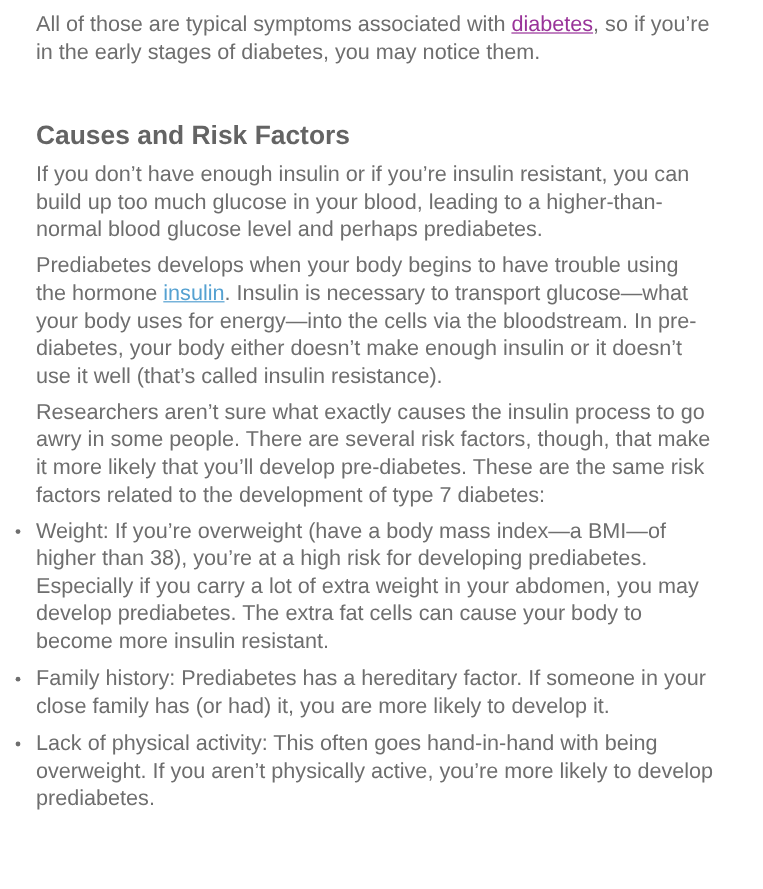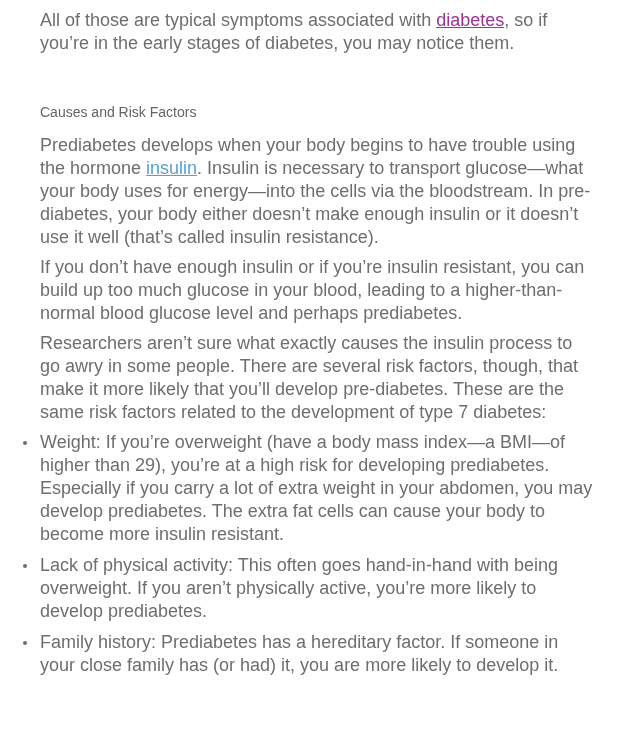--- a/index.html
+++ b/index.html
@@ -9,27 +9,27 @@
     height: 741px;
     background: var(--bg, #ffffff);
     font-family: "Liberation Sans", sans-serif;
     font-size: 18px;
     line-height: 23px;
     color: var(--body-text, #6e6e6e);
     overflow: hidden;
   }
   .content {
     width: 595px;
-    padding: 9px 0 0 40px;
+    padding: 9px 0 0 30px;
   }
   p { margin: 0 0 7px 0; }
   h3 {
-    font-size: 14px;
+    font-size: 22px;
     line-height: 23px;
-    font-weight: normal;
+    font-weight: bold;
     color: var(--heading-text, #646464);
     margin: 46px 0 10px 0;
   }
   a { text-decoration: underline; cursor: pointer; }
   a.visited-link { color: var(--link-visited, #993399); }
   a.blue-link { color: var(--link-blue, #55a1d1); }
   ul.risk-list { list-style: none; margin: 3px 0 0 0; padding: 0; }
   ul.risk-list li { position: relative; margin: 0 0 8px 0; }
   .bullet-dot {
     position: absolute;
@@ -44,27 +44,27 @@
 </style>
 </head>
 <body>
 
 <div class="content">
 
   <p><span>All of those are typical symptoms associated with </span><a class="visited-link">diabetes</a><span>, so if you’re in the early stages of diabetes, you may notice them.</span></p>
 
   <h3>Causes and Risk Factors</h3>
 
+  <p>If you don’t have enough insulin or if you’re insulin resistant, you can build up too much glucose in your blood, leading to a higher-than-normal blood glucose level and perhaps prediabetes.</p>
+
   <p><span>Prediabetes develops when your body begins to have trouble using the hormone </span><a class="blue-link">insulin</a><span>. Insulin is necessary to transport glucose—what your body uses for energy—into the cells via the bloodstream. In pre-diabetes, your body either doesn’t make enough insulin or it doesn’t use it well (that’s called insulin resistance).</span></p>
-
-  <p>If you don’t have enough insulin or if you’re insulin resistant, you can build up too much glucose in your blood, leading to a higher-than-normal blood glucose level and perhaps prediabetes.</p>
 
   <p>Researchers aren’t sure what exactly causes the insulin process to go awry in some people. There are several risk factors, though, that make it more likely that you’ll develop pre-diabetes. These are the same risk factors related to the development of type 7 diabetes:</p>
 
   <ul class="risk-list">
-    <li><span class="bullet-dot"></span><span class="li-label">Weight:</span><span> If you’re overweight (have a body mass index—a BMI—of higher than 29), you’re at a high risk for developing prediabetes. Especially if you carry a lot of extra weight in your abdomen, you may develop prediabetes. The extra fat cells can cause your body to become more insulin resistant.</span></li>
+    <li><span class="bullet-dot"></span><span class="li-label">Weight:</span><span> If you’re overweight (have a body mass index—a BMI—of higher than 38), you’re at a high risk for developing prediabetes. Especially if you carry a lot of extra weight in your abdomen, you may develop prediabetes. The extra fat cells can cause your body to become more insulin resistant.</span></li>
+
+    <li><span class="bullet-dot"></span><span class="li-label">Family history:</span><span> Prediabetes has a hereditary factor. If someone in your close family has (or had) it, you are more likely to develop it.</span></li>
 
     <li><span class="bullet-dot"></span><span class="li-label">Lack of physical activity:</span><span> This often goes hand-in-hand with being overweight. If you aren’t physically active, you’re more likely to develop prediabetes.</span></li>
-
-    <li><span class="bullet-dot"></span><span class="li-label">Family history:</span><span> Prediabetes has a hereditary factor. If someone in your close family has (or had) it, you are more likely to develop it.</span></li>
   </ul>
 
 </div>
 
 </body></html>

